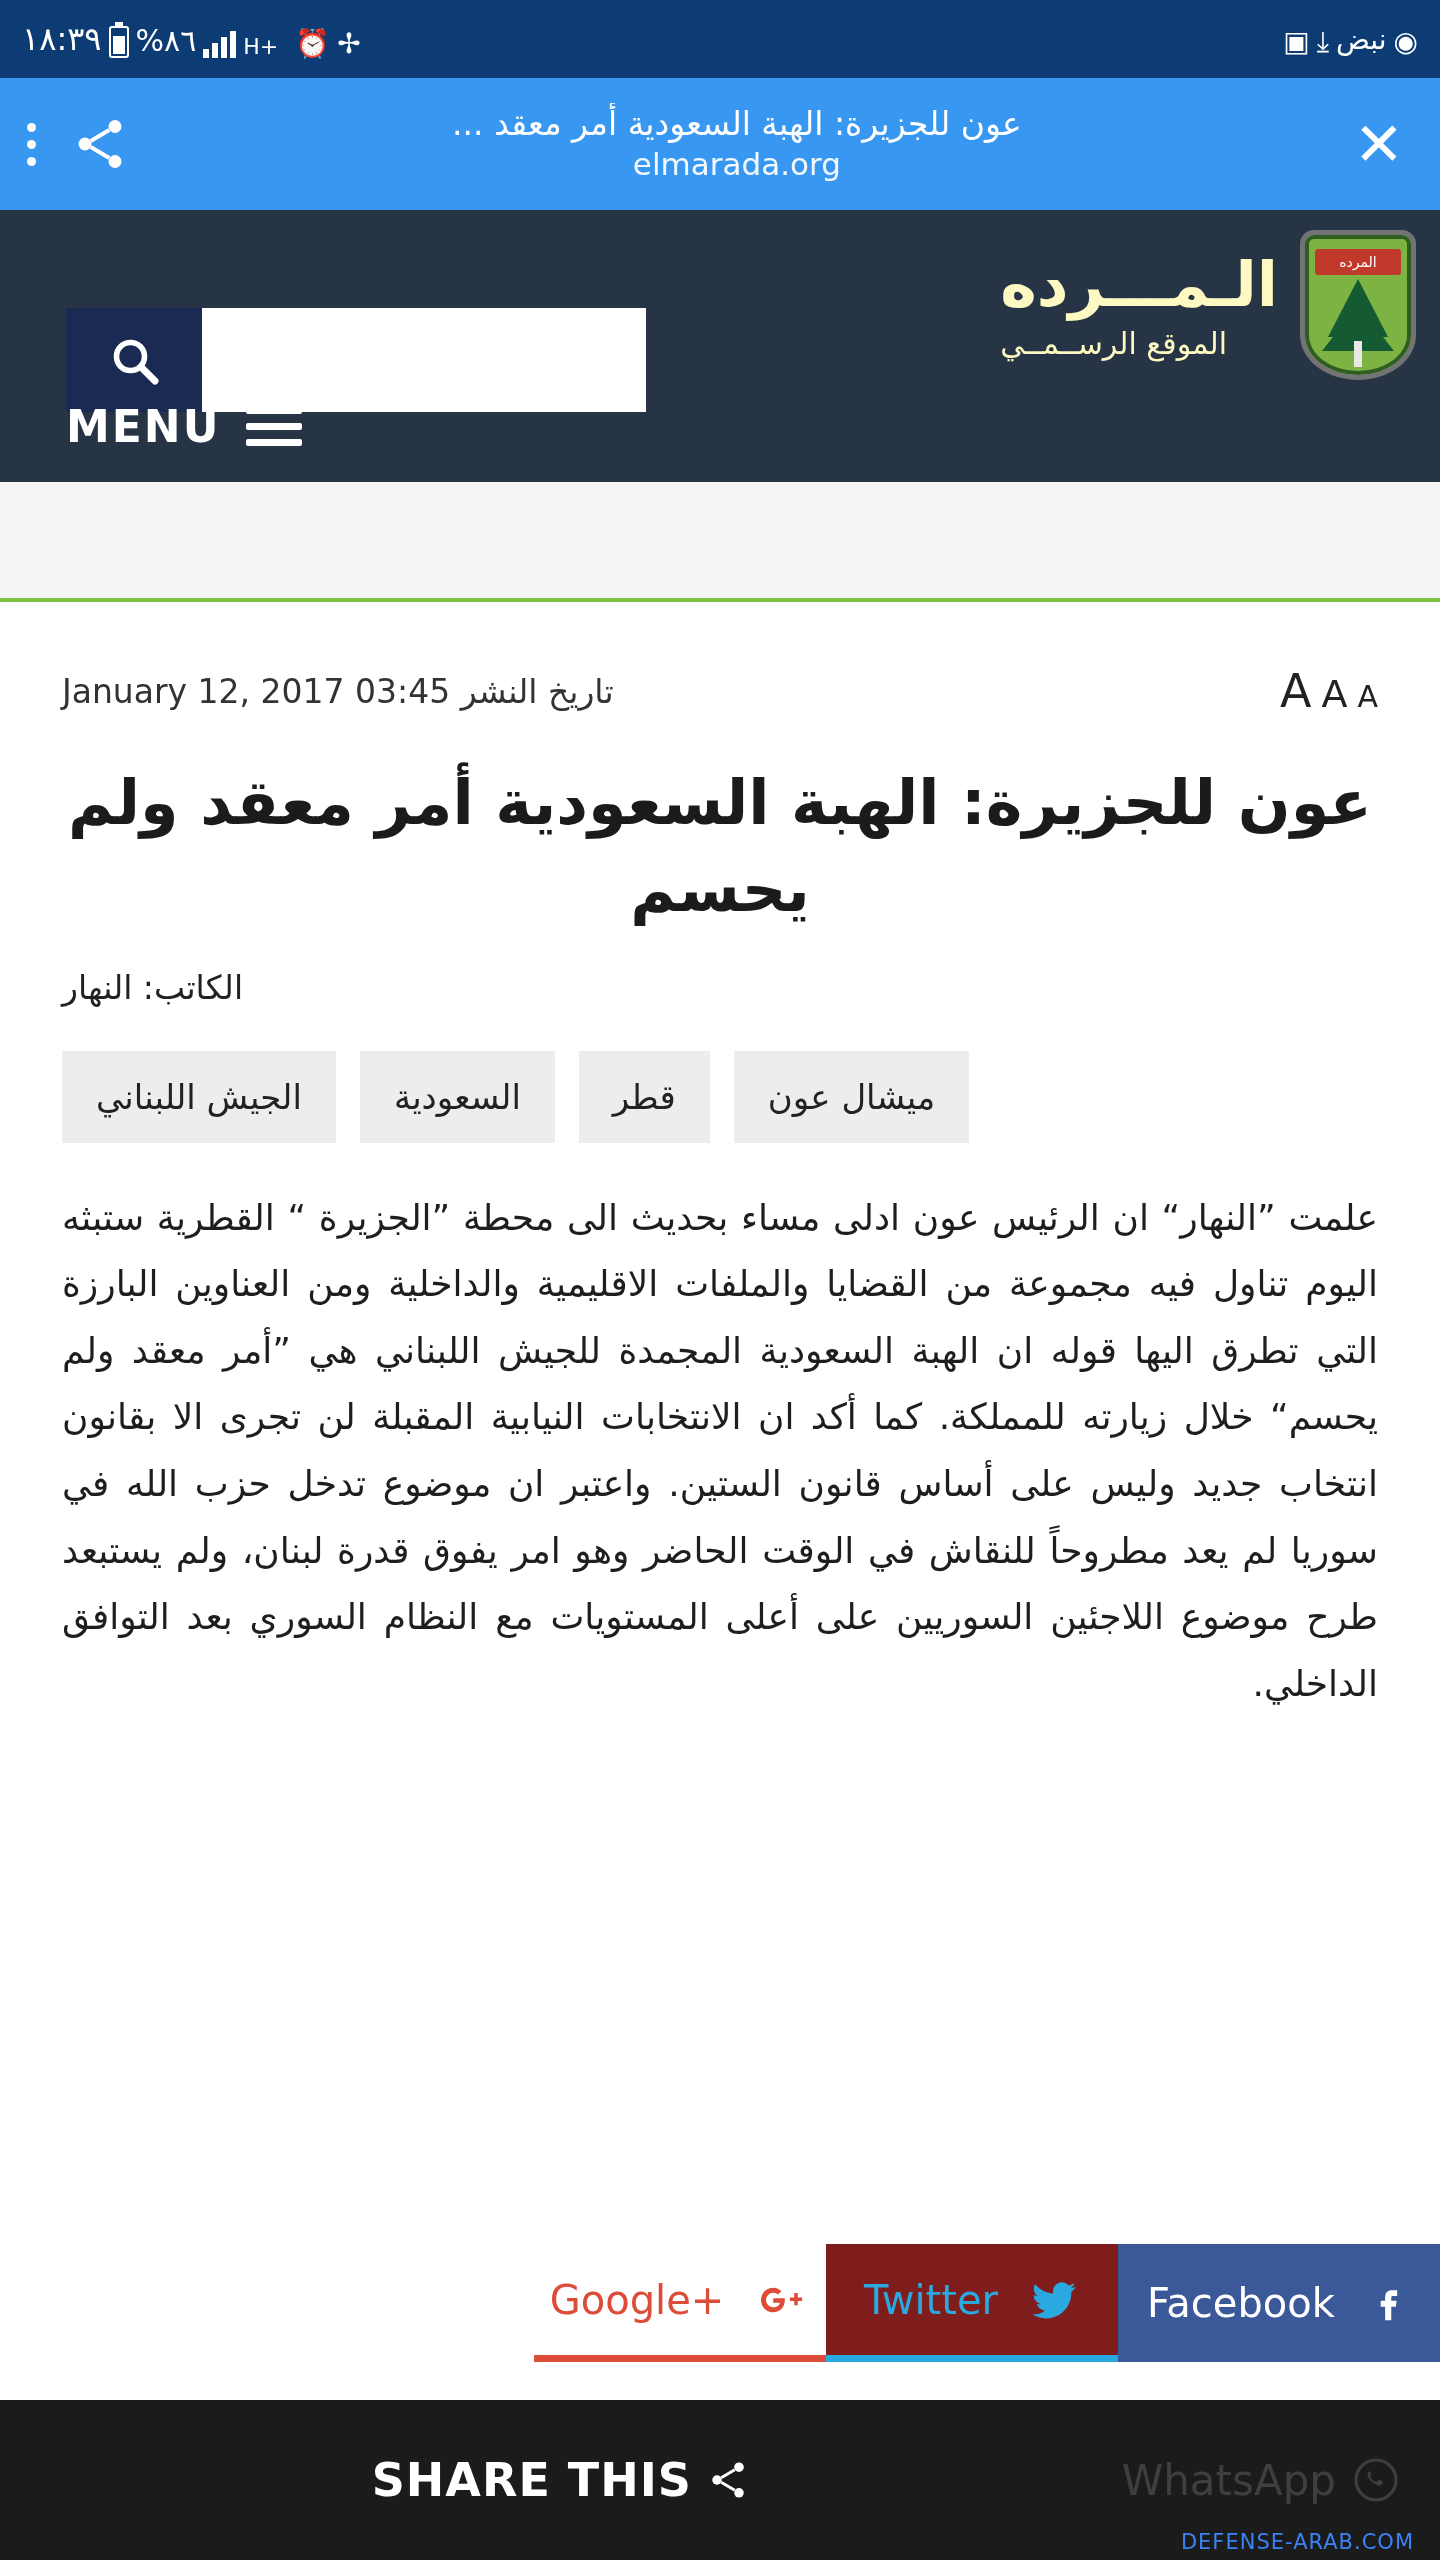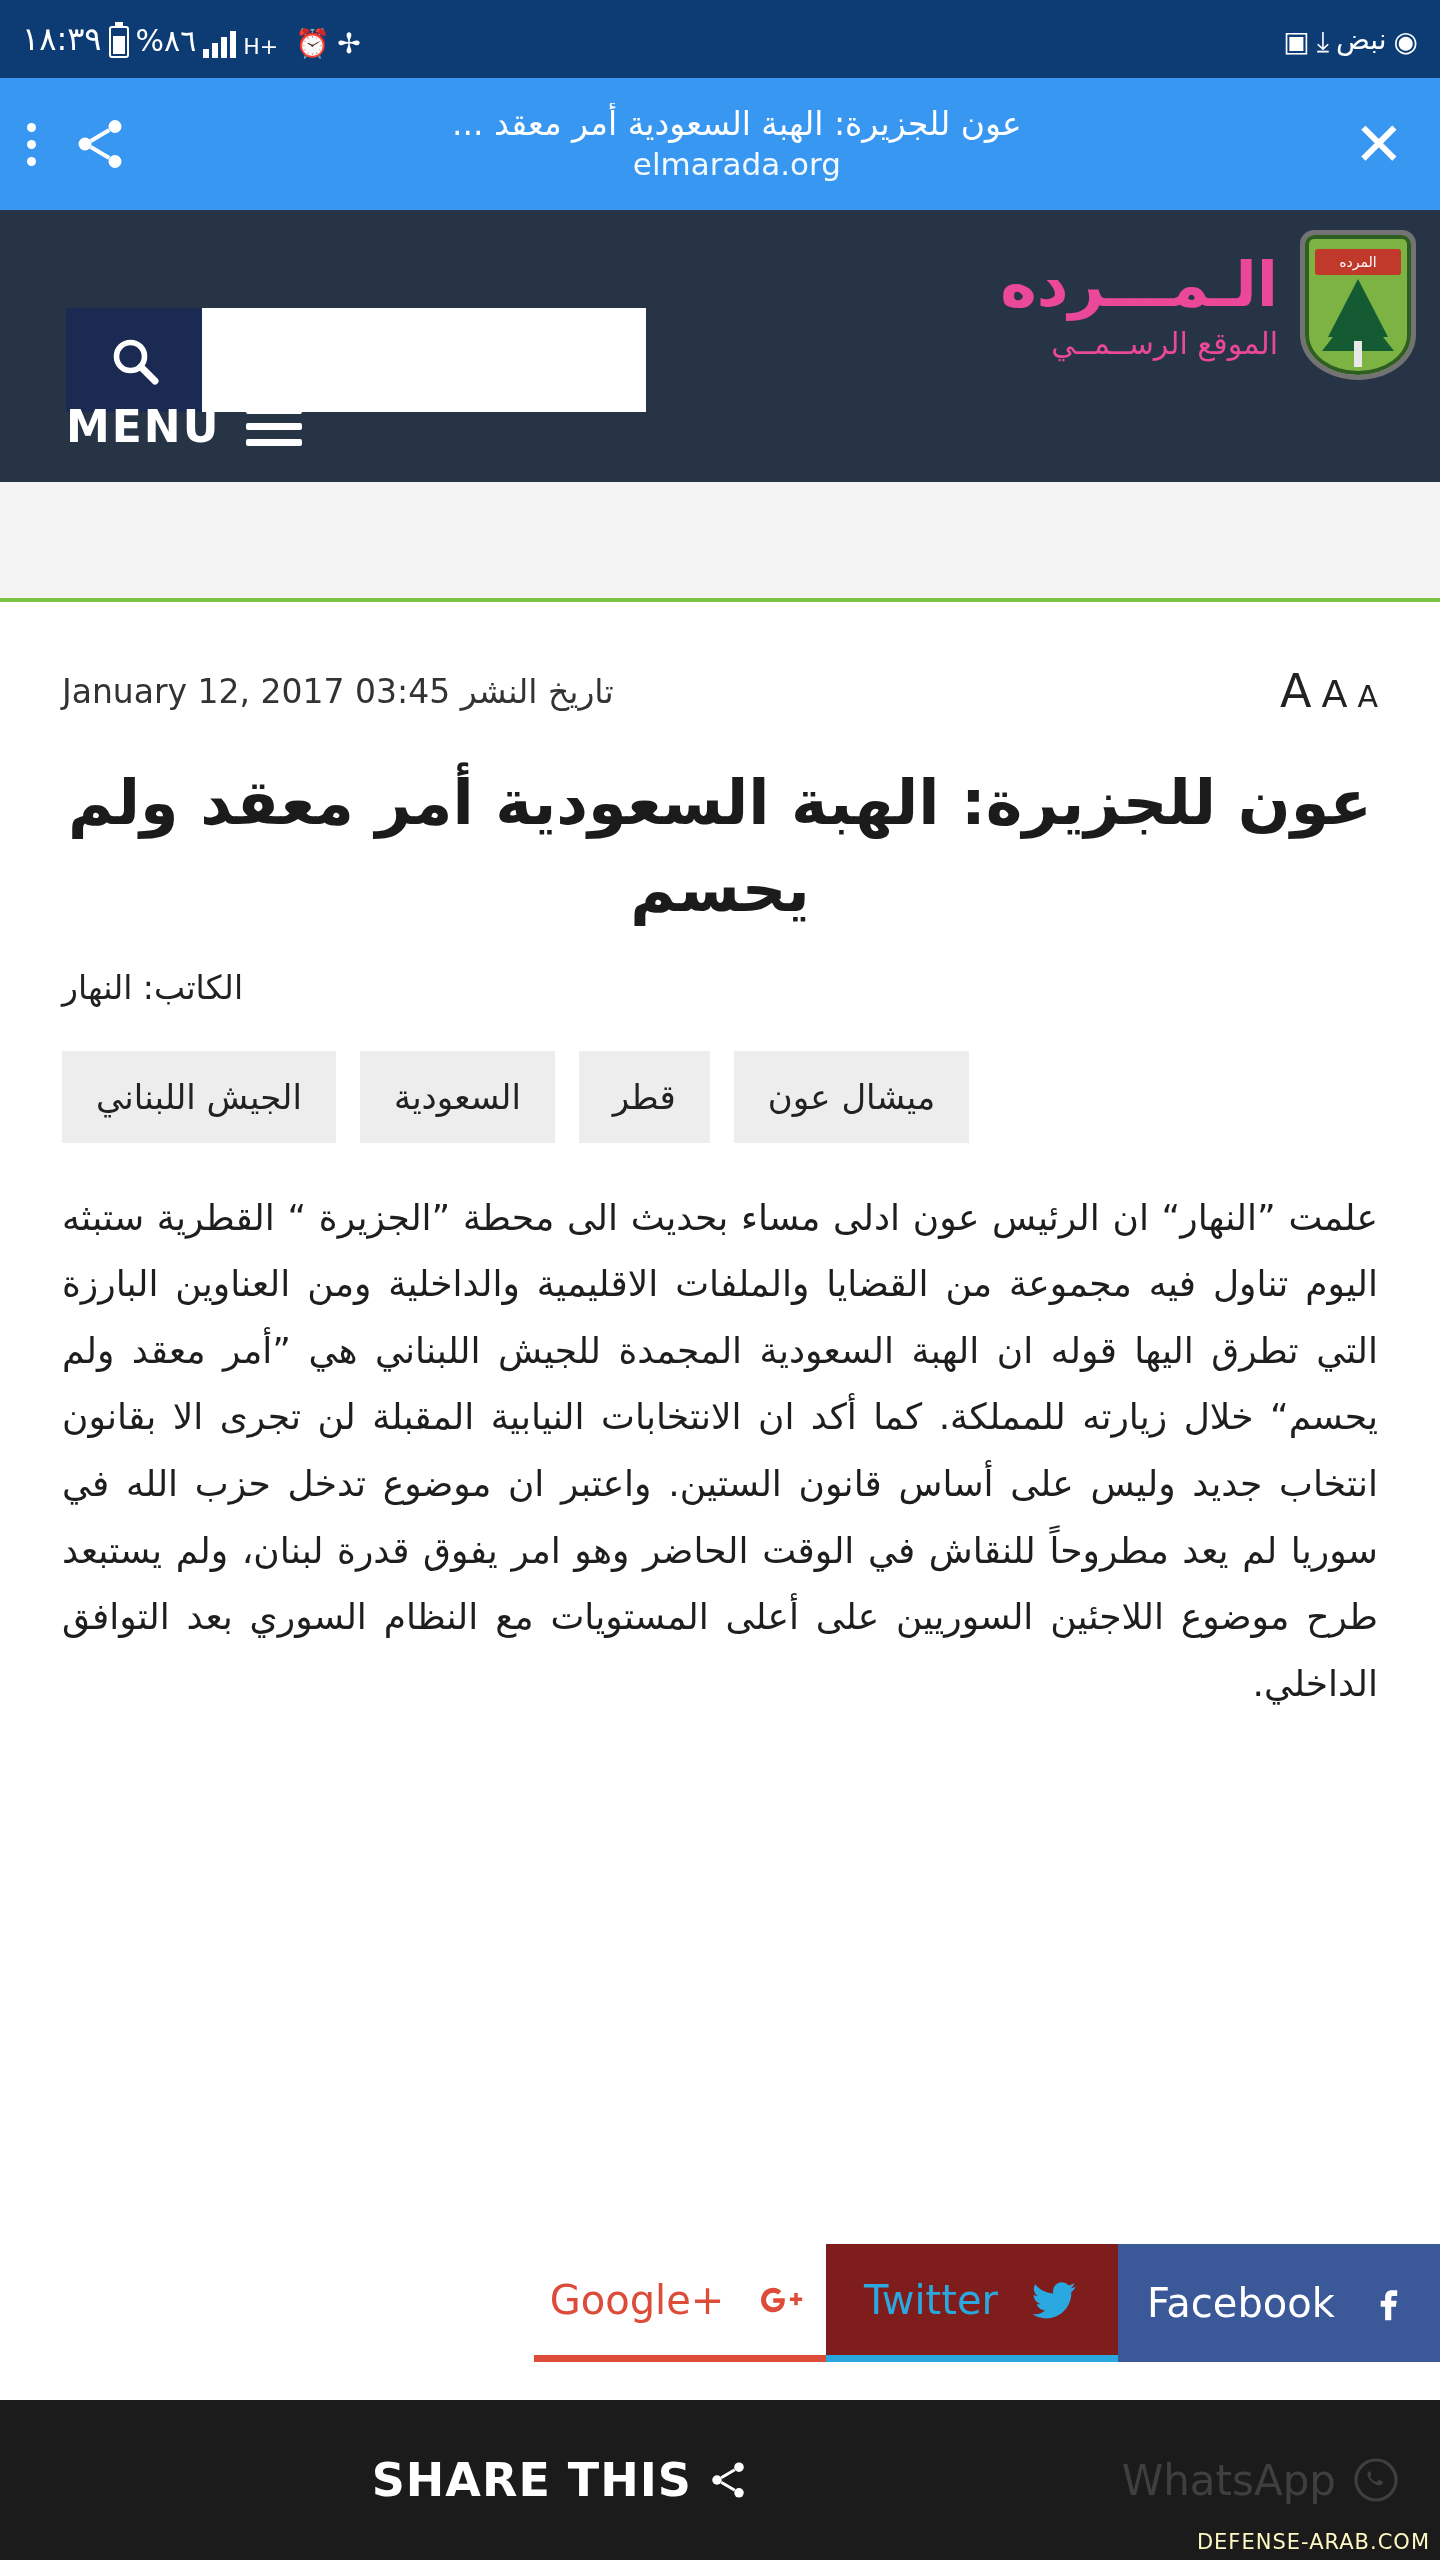--- a/index.html
+++ b/index.html
@@ -143,22 +143,22 @@
   .logo-block {
     position: absolute;
     top: 20px;
     right: 24px;
     display: flex;
     align-items: center;
     gap: 22px;
     direction: rtl;
   }
   .logo-text {
-    text-align: right;
-    color: #ec4899;
+    text-align: left;
+    color: #fef9c3;
   }
   .logo-title {
     font-size: 62px;
     letter-spacing: 6px;
     font-weight: bold;
     line-height: 1.15;
   }
   .logo-sub {
     font-size: 30px;
     letter-spacing: 4px;
@@ -449,23 +449,23 @@
     display: flex;
     align-items: center;
     gap: 16px;
     font-size: 42px;
     color: #3f3f3f;
     padding-right: 40px;
     cursor: pointer;
   }
   .wm-right {
     position: absolute;
-    right: 10px; bottom: 6px;
+    right: 26px; bottom: 6px;
     font-size: 21px;
-    color: #fef9c3;
+    color: #3b82f6;
     letter-spacing: 1px;
   }
 </style>
 </head>
 <body>
 
 <div class="screen">
 
   <div class="statusbar">
     <div class="sb-left">

